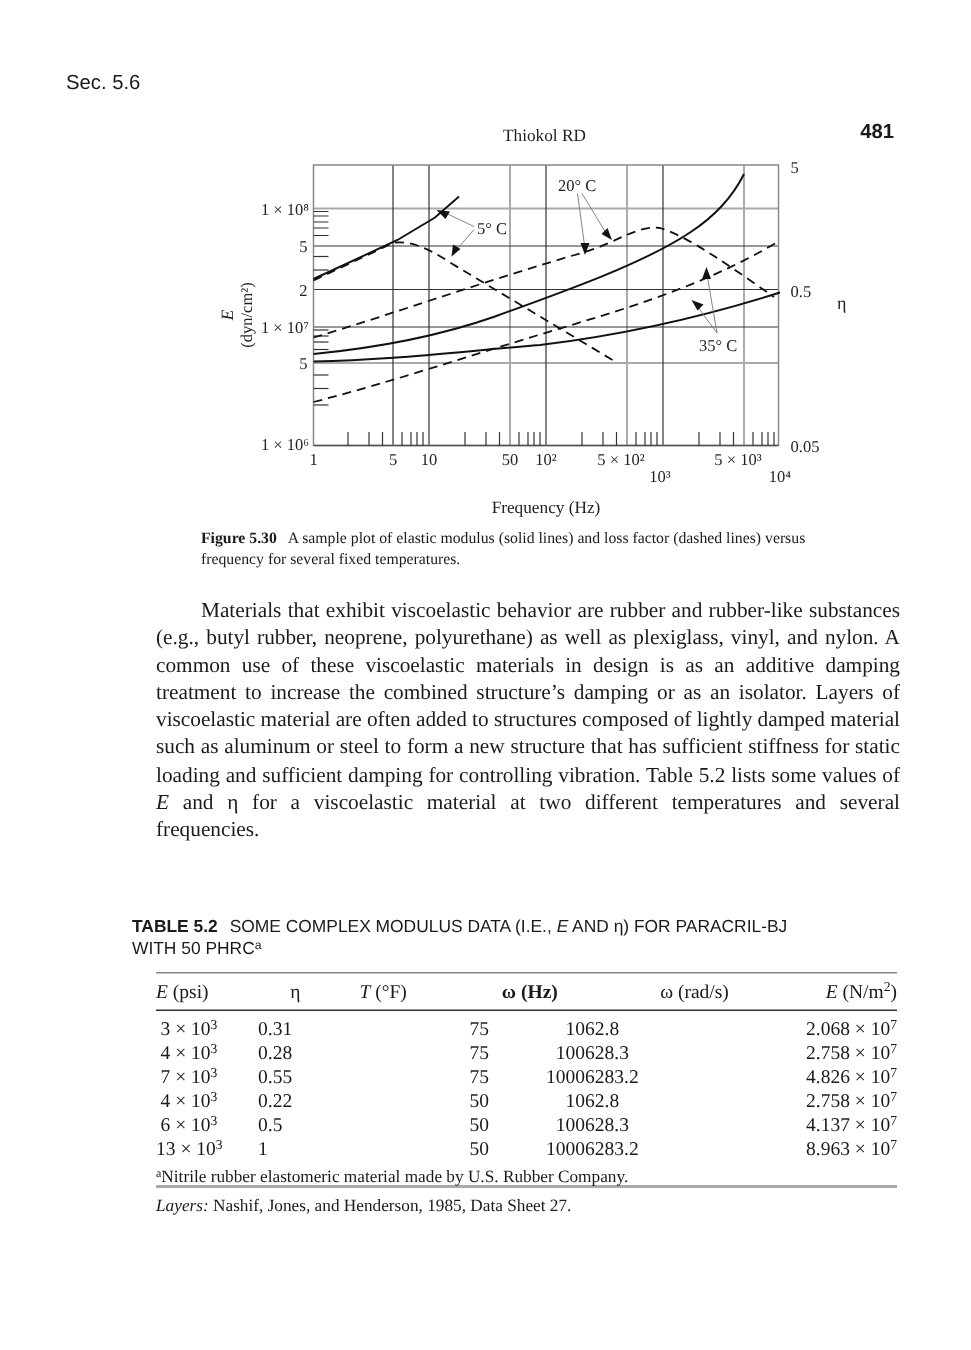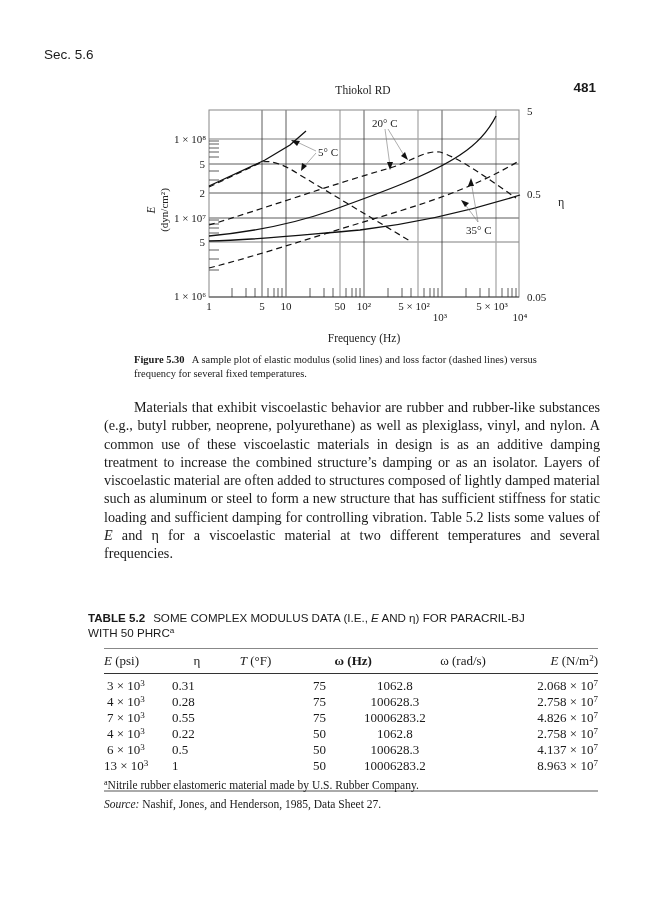--- a/index.html
+++ b/index.html
@@ -259,14 +259,14 @@
       <div class="c3">50</div>
       <div class="c4">1000</div>
       <div class="c5">6283.2</div>
       <div class="c6"><span>8.963 × 10</span><sup>7</sup></div>
     </div>
   </div>
 </div>
 
 <div class="abs notes">
   <div><sup>a</sup><span>Nitrile rubber elastomeric material made by U.S. Rubber Company.</span></div>
-  <div><i>Source:</i><span> Nashif, Jones, and Henderson, 1985, Data Sheet 27.</span></div>
+  <div><i>Layers:</i><span> Nashif, Jones, and Henderson, 1985, Data Sheet 27.</span></div>
 </div>
 
 </body></html>

